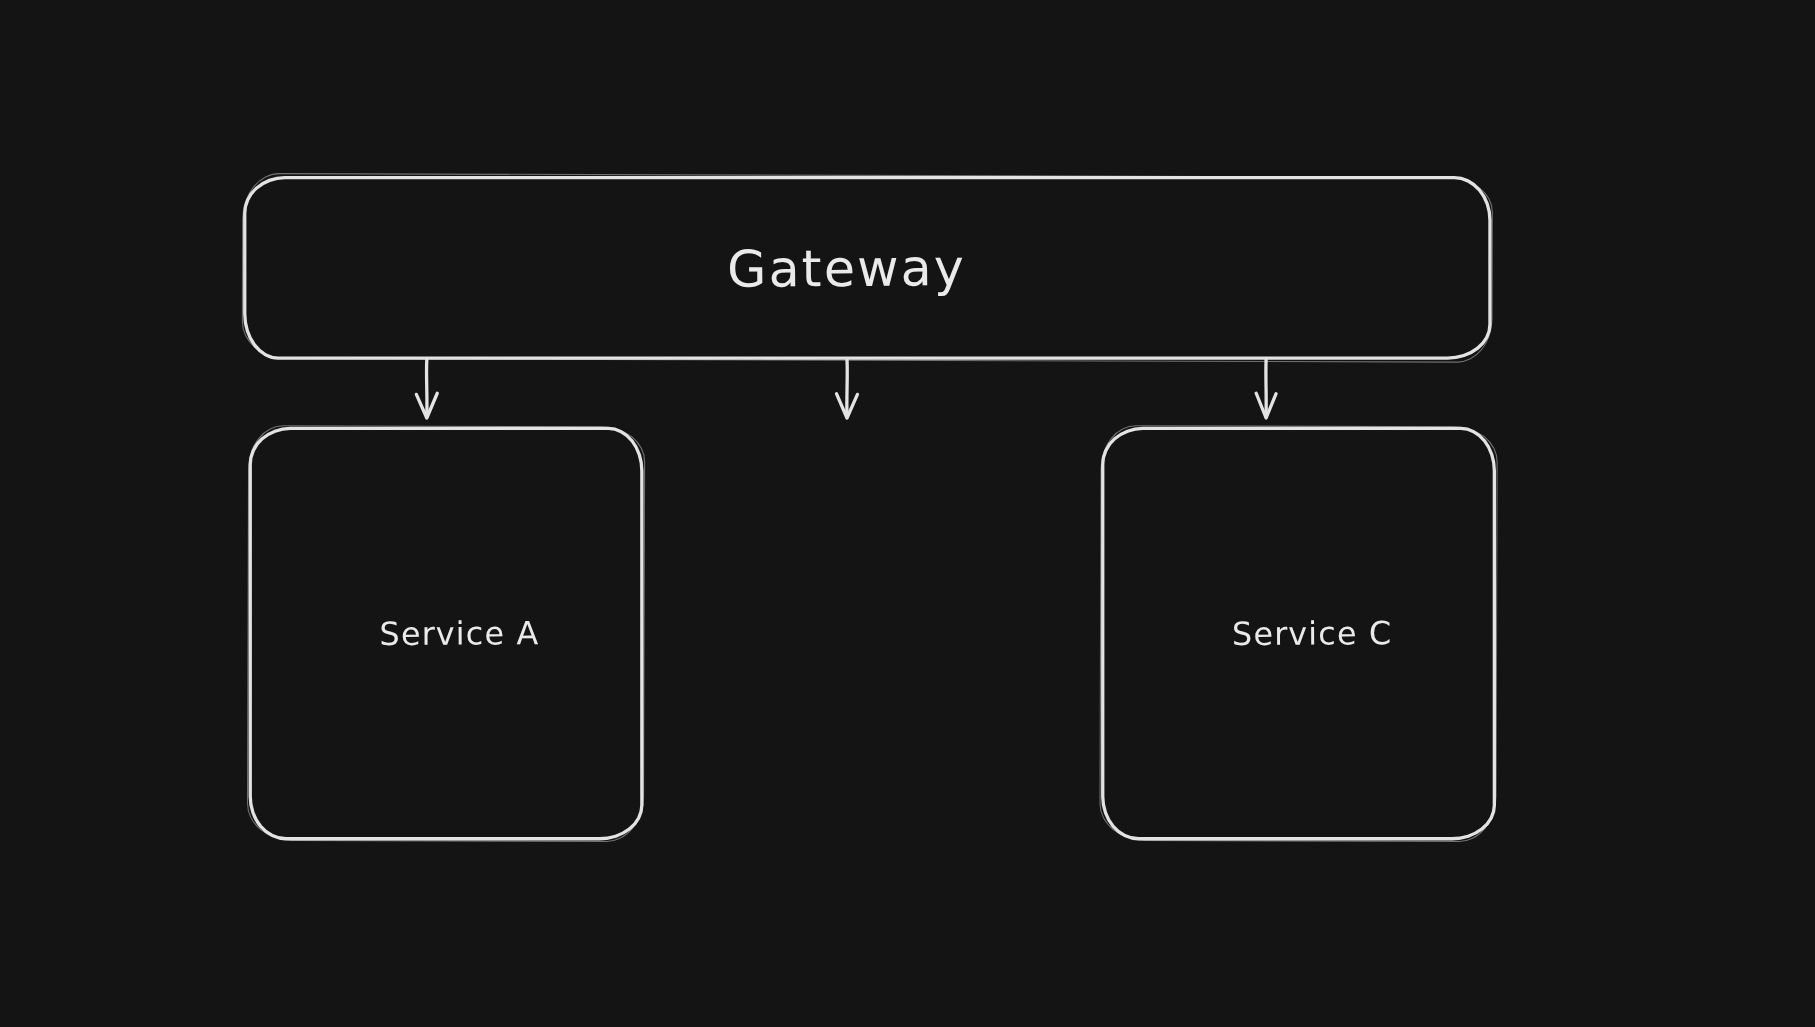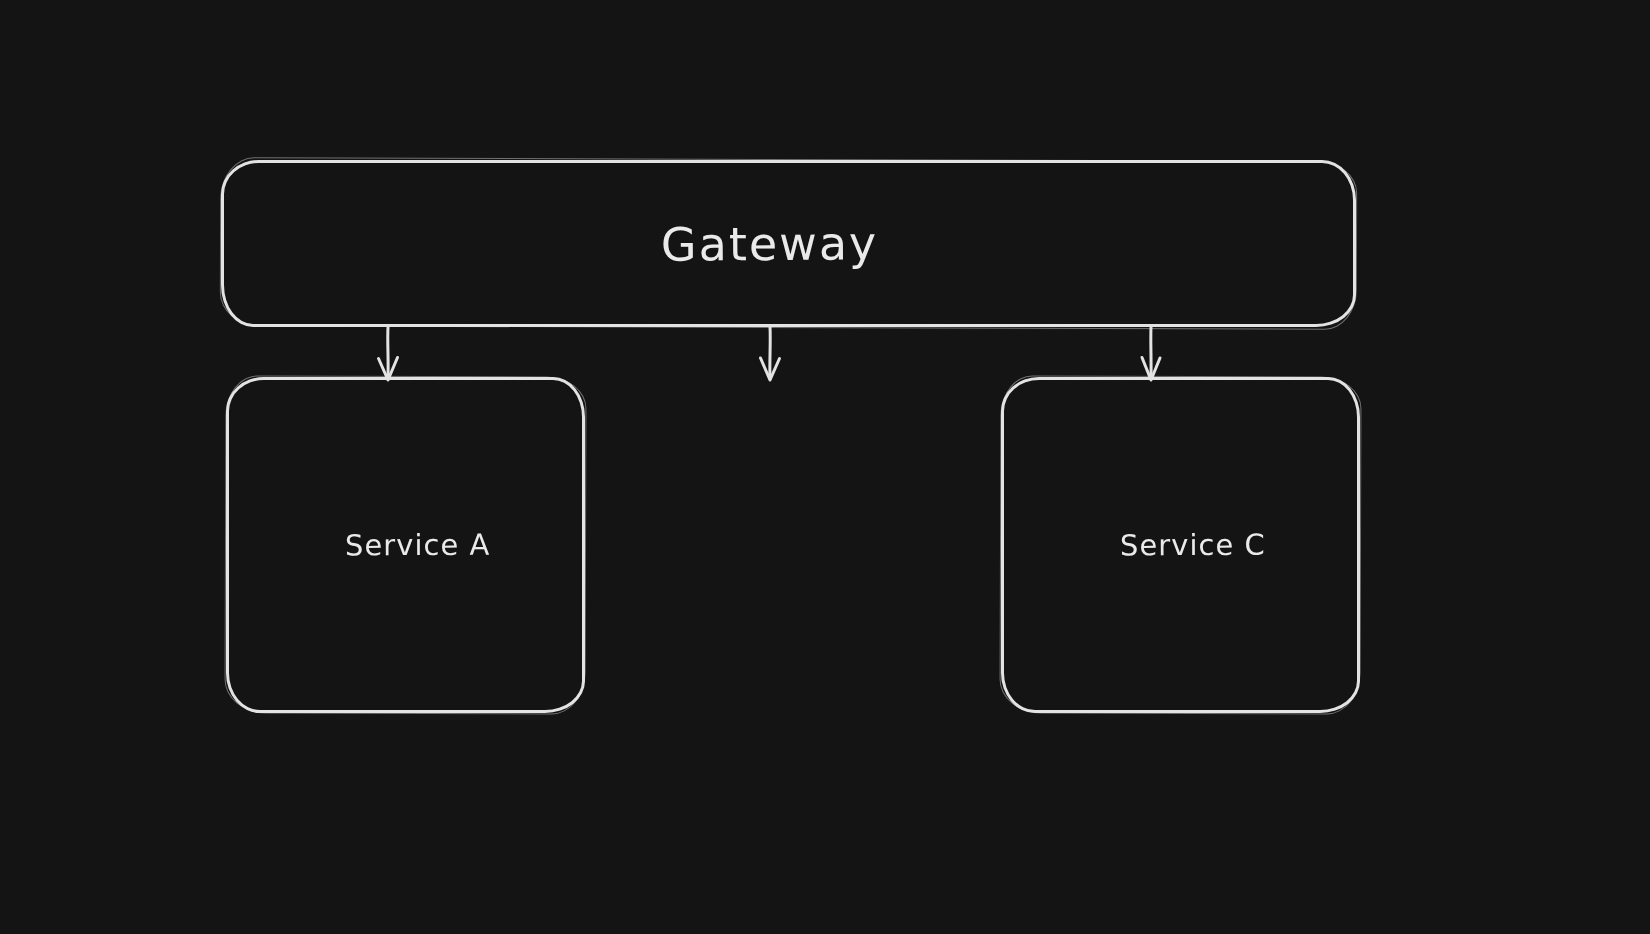--- a/index.html
+++ b/index.html
@@ -45,22 +45,22 @@
   }
   .node-gateway {
     left: 221px; top: 160px;
     width: 1135px; height: 167px;
     border-radius: 38px 34px 40px 32px / 34px 40px 32px 42px;
   }
   .node-gateway::before {
     border-radius: 34px 42px 32px 40px / 42px 32px 40px 34px;
   }
   .node-service {
-    top: 377px;
-    width: 359px; height: 336px;
+    top: 388px;
+    width: 359px; height: 376px;
     border-radius: 38px 32px 40px 34px / 34px 40px 32px 40px;
   }
   .node-service::before {
     border-radius: 32px 40px 34px 42px / 40px 32px 42px 34px;
   }
   .node-service-a { left: 226px; }
   .node-service-b { left: 613px; }
   .node-service-c { left: 1001px; text-align: center; }
 
   .node-label {

